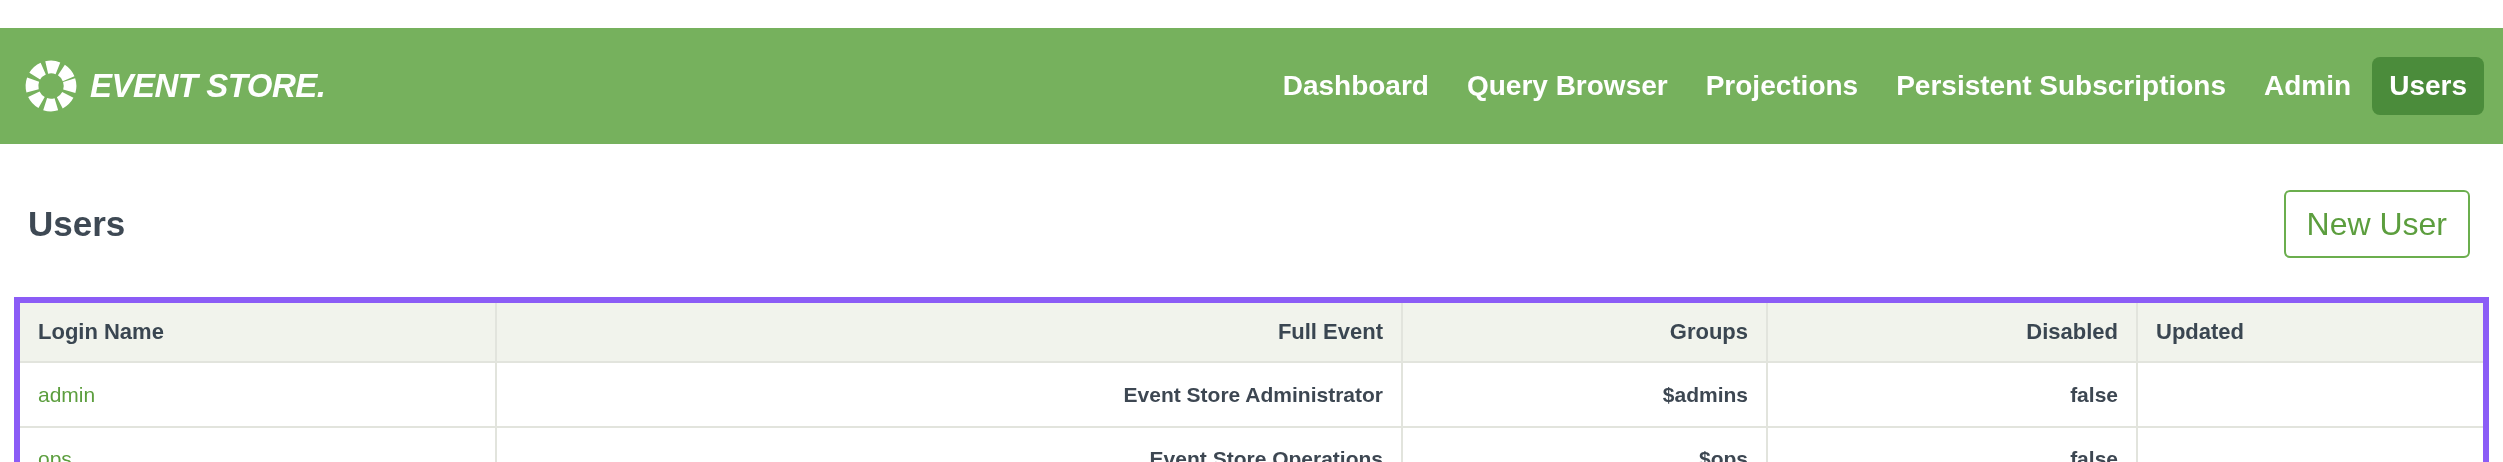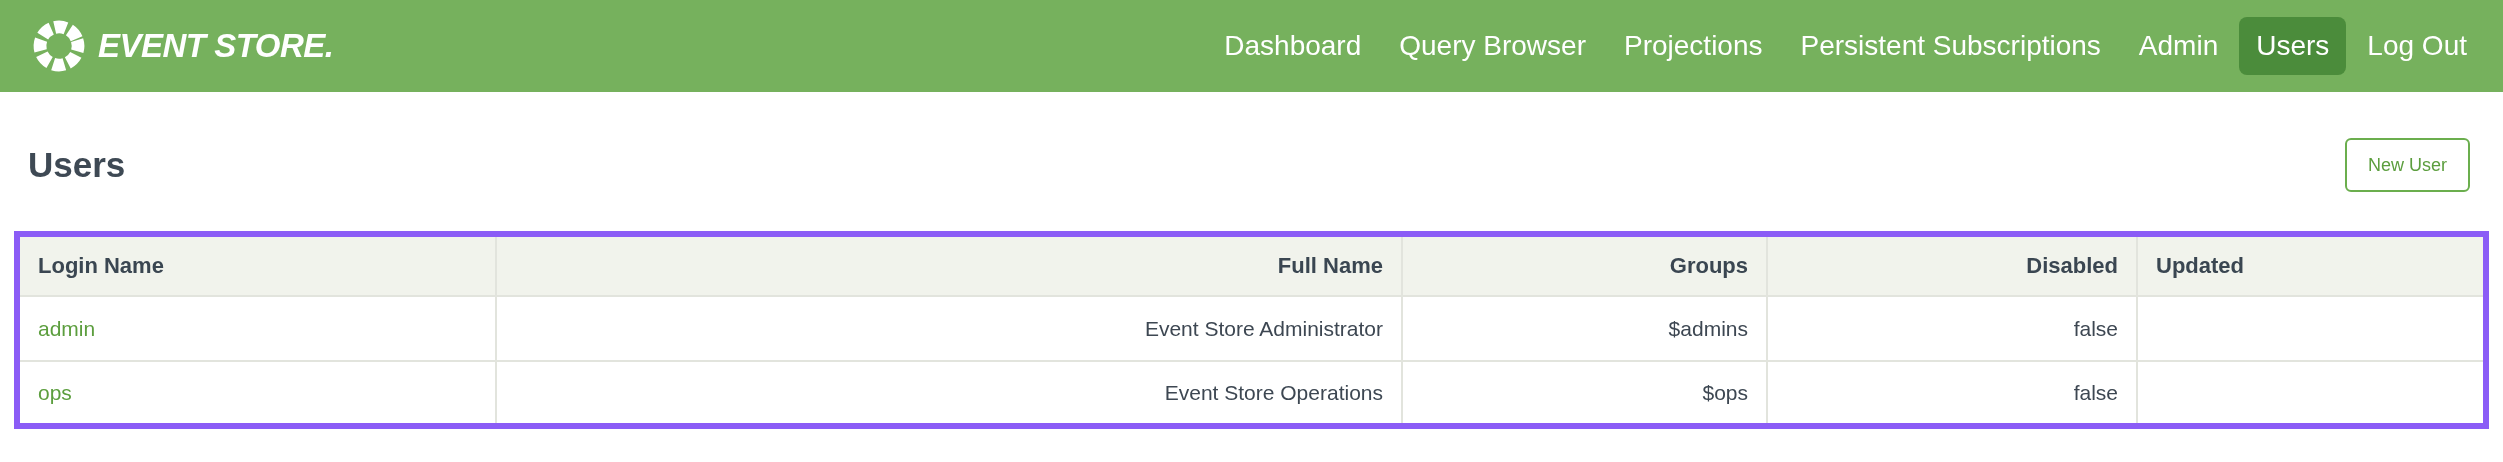--- a/index.html
+++ b/index.html
@@ -7,25 +7,26 @@
   body {
     font-family: "Liberation Sans", sans-serif;
     width: 2503px;
     height: 462px;
     overflow: hidden;
   }
   .screen { width: 2503px; height: 462px; background: #ffffff; }
 
   
   .navbar {
-    height: 92px;
+    height: 116px;
     background: #76B15D;
     display: flex;
     align-items: center;
-    padding: 0 19px 0 30px;
+    padding: 0 19px 0 22px;
+    margin-top: 28px;
   }
   .brand {
     display: flex;
     align-items: center;
     gap: 10px;
     cursor: pointer;
     text-decoration: none;
   }
   .brand-name {
     color: #ffffff;
@@ -37,21 +38,21 @@
   }
   .nav {
     margin-left: auto;
     display: flex;
     align-items: center;
     gap: 4px;
   }
   .nav-item {
     color: #ffffff;
     font-size: 28px;
-    font-weight: normal;
+    font-weight: bold;
     text-decoration: none;
     padding: 13px 17px;
     border-radius: 8px;
     white-space: nowrap;
     cursor: pointer;
   }
   .nav-item.active { background: #4B8C3B; }
 
   
   .page-header {
@@ -65,21 +66,21 @@
     font-size: 35px;
     font-weight: bold;
     color: #3E4954;
   }
   .new-user-btn {
     background: #ffffff;
     border: 2px solid #6BAE4E;
     border-radius: 6px;
     color: #5C9E3E;
     font-family: "Liberation Sans", sans-serif;
-    font-size: 18px;
+    font-size: 32px;
     padding: 16px 21px;
     line-height: 1;
     cursor: pointer;
     white-space: nowrap;
   }
 
   
   .table-wrap { margin: 39px 20px 0 14px; }
   table.users {
     width: 100%;
@@ -99,21 +100,21 @@
     background: #F1F3EC;
     font-size: 22px;
     font-weight: bold;
     color: #3A4651;
   }
   table.users td {
     font-size: 21px;
     color: #3D4752;
   }
   .al { text-align: left; }
-  .ar { text-align: right; }
+  .ar { text-align: right; font-weight: bold; }
   a.user-link { color: #5C9E3E; text-decoration: none; cursor: pointer; }
 </style>
 </head>
 <body>
 
 <div class="screen">
 
   <header class="navbar">
     <a class="brand">
       <span style="display:inline-flex;">
@@ -125,42 +126,41 @@
       </span>
       <span class="brand-name">EVENT STORE.</span>
     </a>
     <nav class="nav">
       <a class="nav-item">Dashboard</a>
       <a class="nav-item">Query Browser</a>
       <a class="nav-item">Projections</a>
       <a class="nav-item">Persistent Subscriptions</a>
       <a class="nav-item">Admin</a>
       <a class="nav-item active">Users</a>
-      <a class="nav-item">Log Out</a>
     </nav>
   </header>
 
   <div class="page-header">
     <h1 class="page-title">Users</h1>
     <button class="new-user-btn">New User</button>
   </div>
 
   <div class="table-wrap">
     <table class="users">
       <colgroup>
         <col style="width:479px">
         <col style="width:906px">
         <col style="width:365px">
         <col style="width:370px">
         <col style="width:349px">
       </colgroup>
       <thead>
         <tr>
           <th class="al">Login Name</th>
-          <th class="ar">Full Name</th>
+          <th class="ar">Full Event</th>
           <th class="ar">Groups</th>
           <th class="ar">Disabled</th>
           <th class="al">Updated</th>
         </tr>
       </thead>
       <tbody>
         <tr>
           <td class="al">
             <a class="user-link">admin</a>
           </td>

